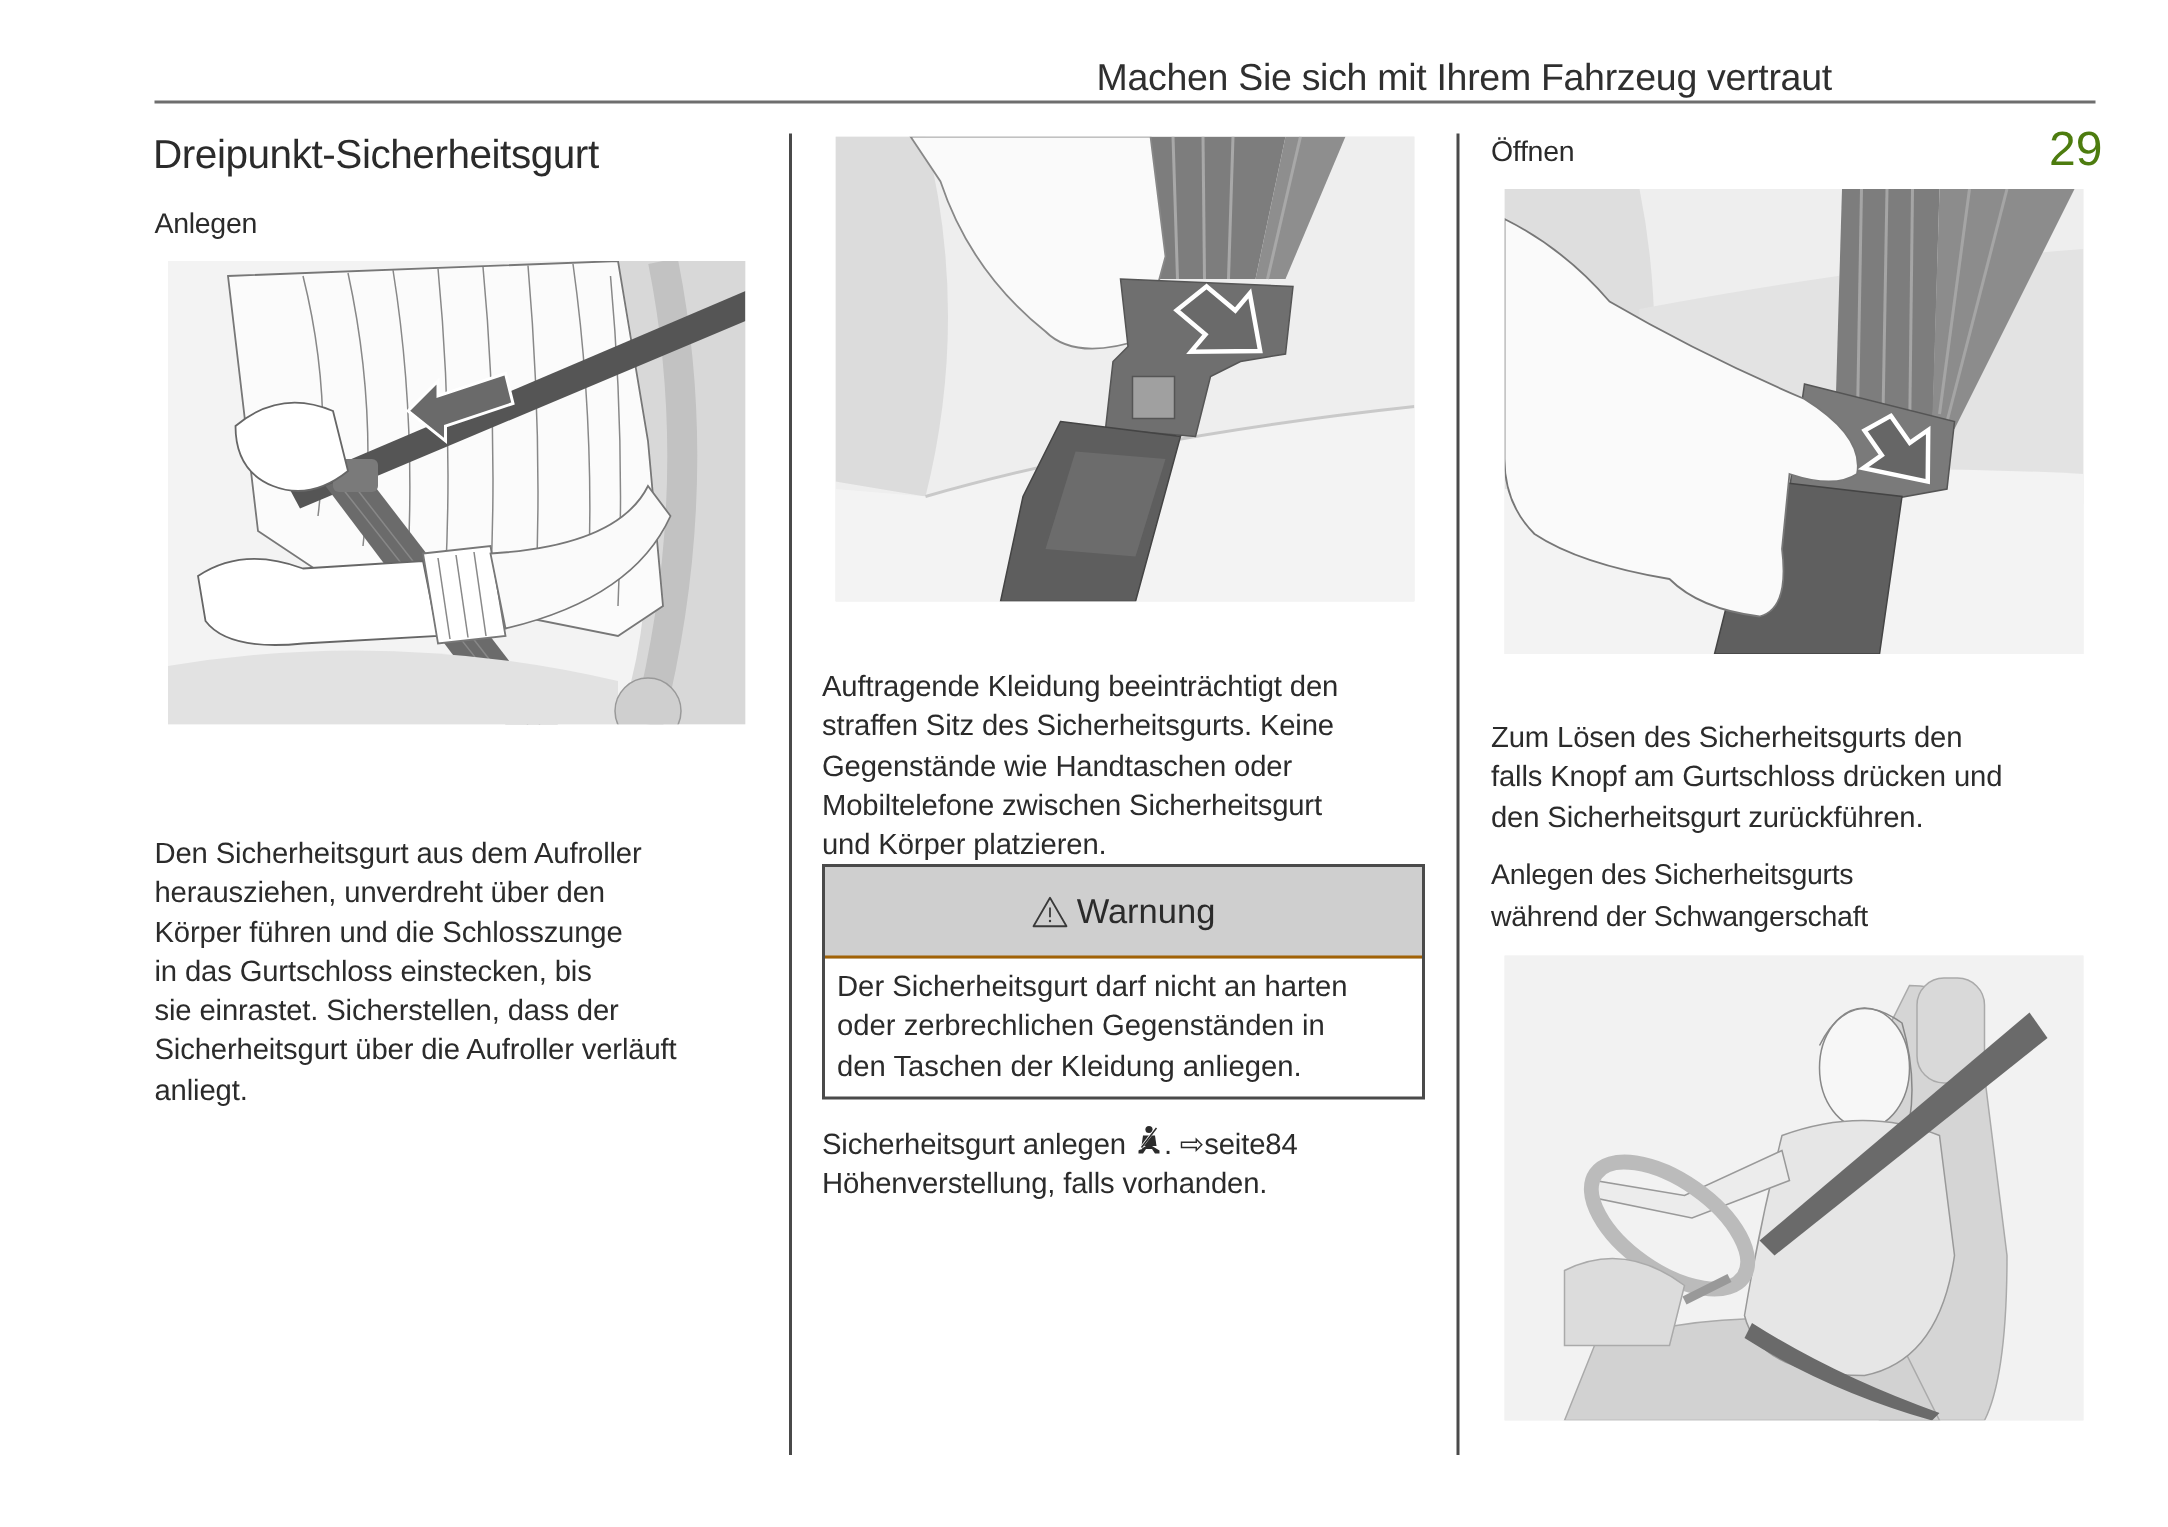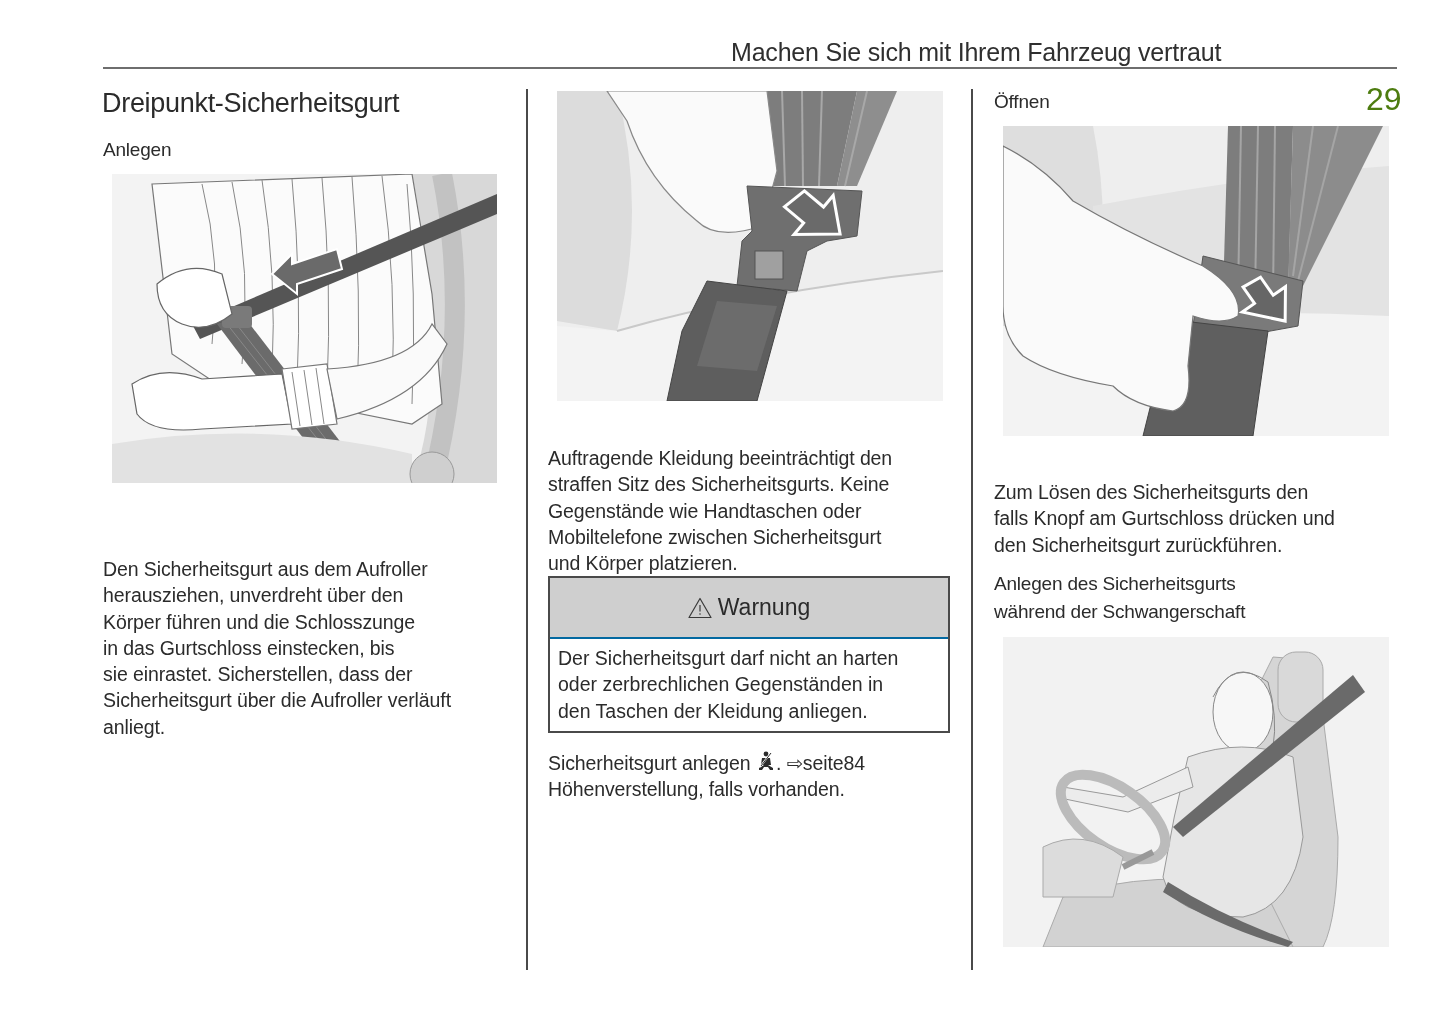--- a/index.html
+++ b/index.html
@@ -22,21 +22,21 @@
     .h-sub  { font-size: 19px; color: #2b2b2b; letter-spacing: -0.2px; line-height: 28px; }
 
     .body-text { font-size: 19.5px; line-height: 26.3px; color: #2b2b2b; letter-spacing: -0.1px; }
     .body-text p { margin: 0; }
 
     .figure { background: #ededed; overflow: hidden; }
     .figure svg { display: block; width: 100%; height: 100%; }
 
     
     .warn-box { left: 548px; top: 576px; width: 402px; border: 2px solid #4a4a4a; box-sizing: border-box; }
-    .warn-head { background: #cfcfcf; height: 59px; border-bottom: 2px solid #0369a1; display: flex; align-items: center; justify-content: center; gap: 6px; font-size: 23px; color: #2b2b2b; }
+    .warn-head { background: #cfcfcf; height: 59px; border-bottom: 2px solid #a16207; display: flex; align-items: center; justify-content: center; gap: 6px; font-size: 23px; color: #2b2b2b; }
     .warn-body { padding: 6px 8px 7px 8px; font-size: 19.5px; line-height: 26.3px; color: #2b2b2b; }
     .warn-icon { width: 24px; height: 22px; display: inline-block; }
 
     .belt-icon { display: inline-block; width: 20px; height: 22px; vertical-align: -3px; }
     .xref { white-space: nowrap; }
   </style>
 </head>
 <body>
 
 <div class="abs run-title">Machen Sie sich mit Ihrem Fahrzeug vertraut</div>

